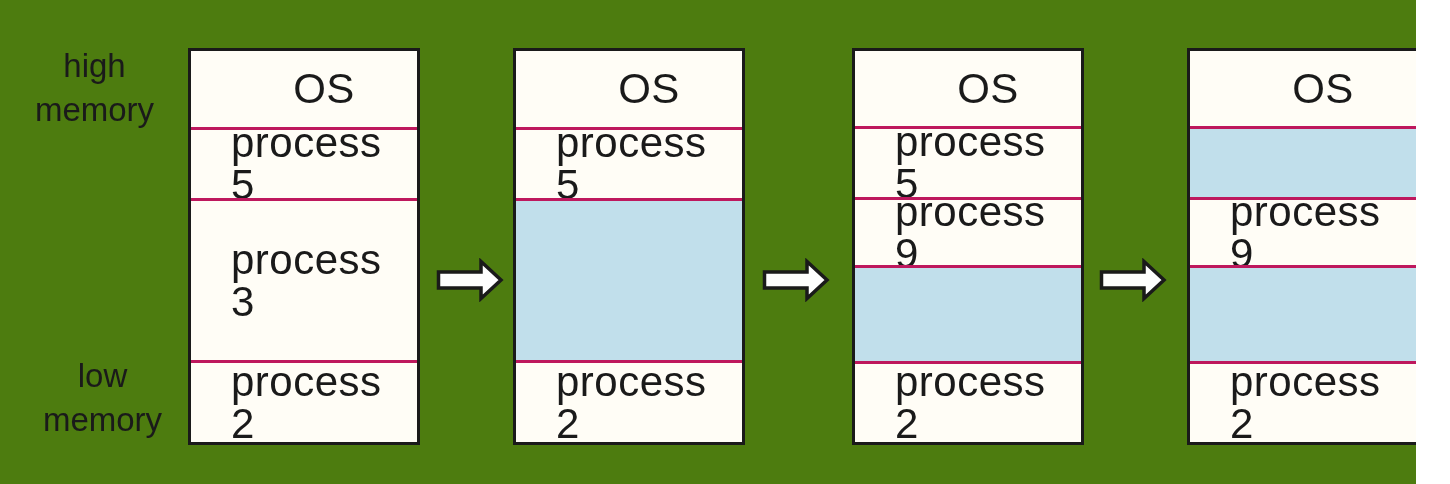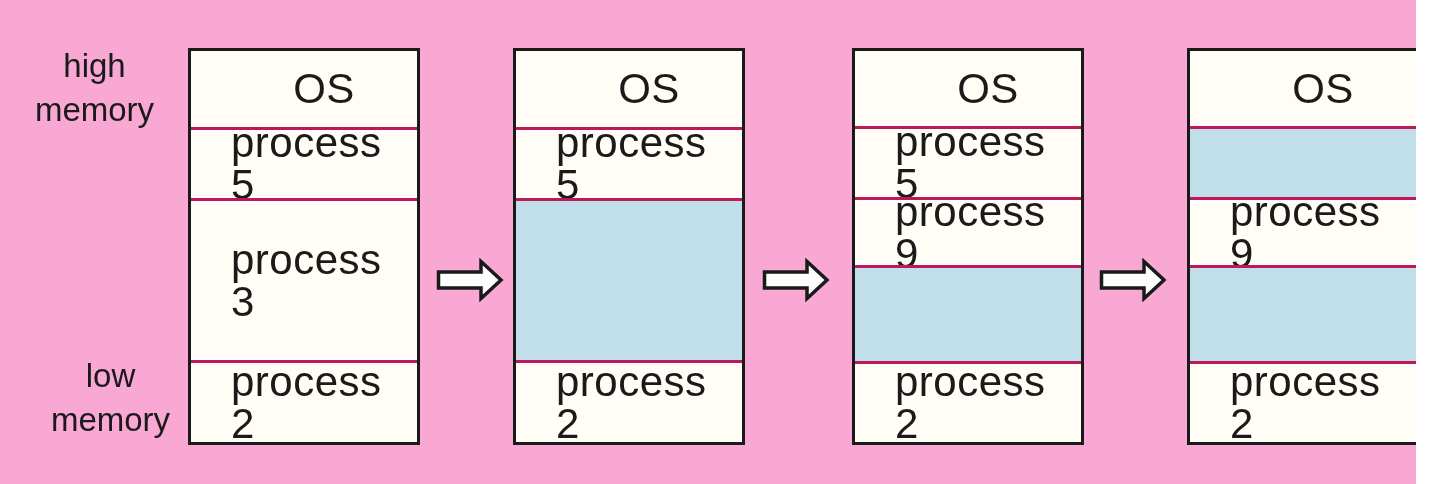--- a/index.html
+++ b/index.html
@@ -5,34 +5,34 @@
   html, body {
     margin: 0;
     padding: 0;
     background: #ffffff;
     font-family: "Liberation Sans", sans-serif;
   }
   .canvas {
     position: relative;
     width: 1416px;
     height: 484px;
-    background: #f9a8d4;
+    background: #4d7c0f;
     color: #1a1a1a;
     overflow: hidden;
   }
   .side-label {
     position: absolute;
     width: 165px;
     text-align: center;
     font-size: 33px;
     line-height: 44px;
     color: #1a1a1a;
   }
   .side-label.high { left: 12px; top: 44px; }
-  .side-label.low  { left: 28px; top: 354px; }
+  .side-label.low  { left: 20px; top: 354px; }
 
   .mem-box {
     position: absolute;
     top: 48px;
     width: 232px;
     height: 397px;
     box-sizing: border-box;
     border: 3px solid #1a1a1a;
     background: #fffdf6;
     display: flex;

